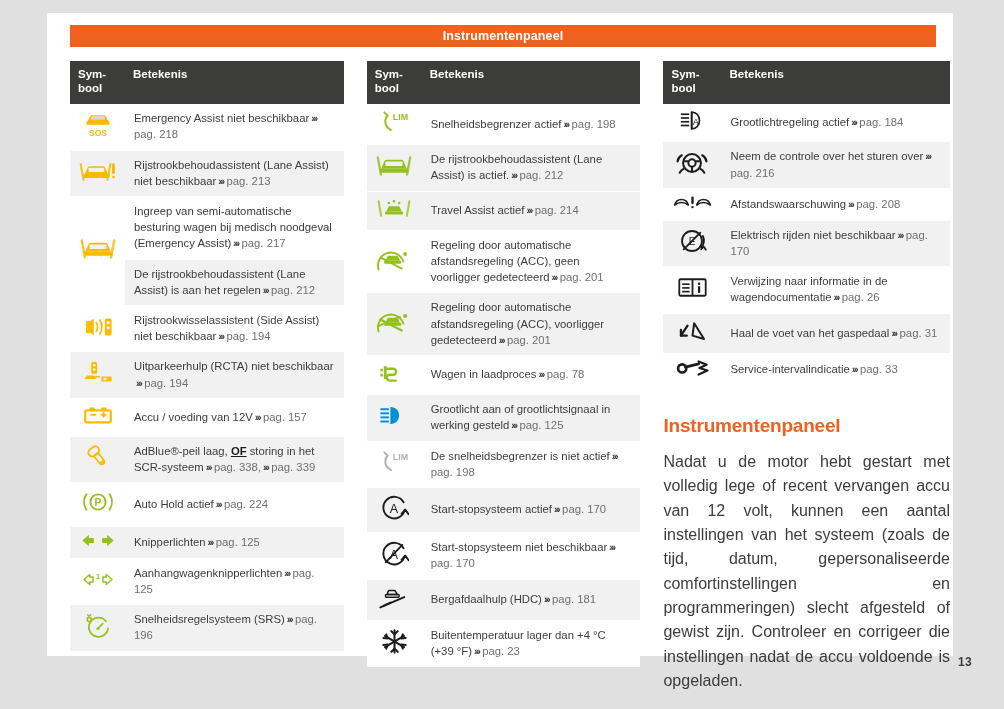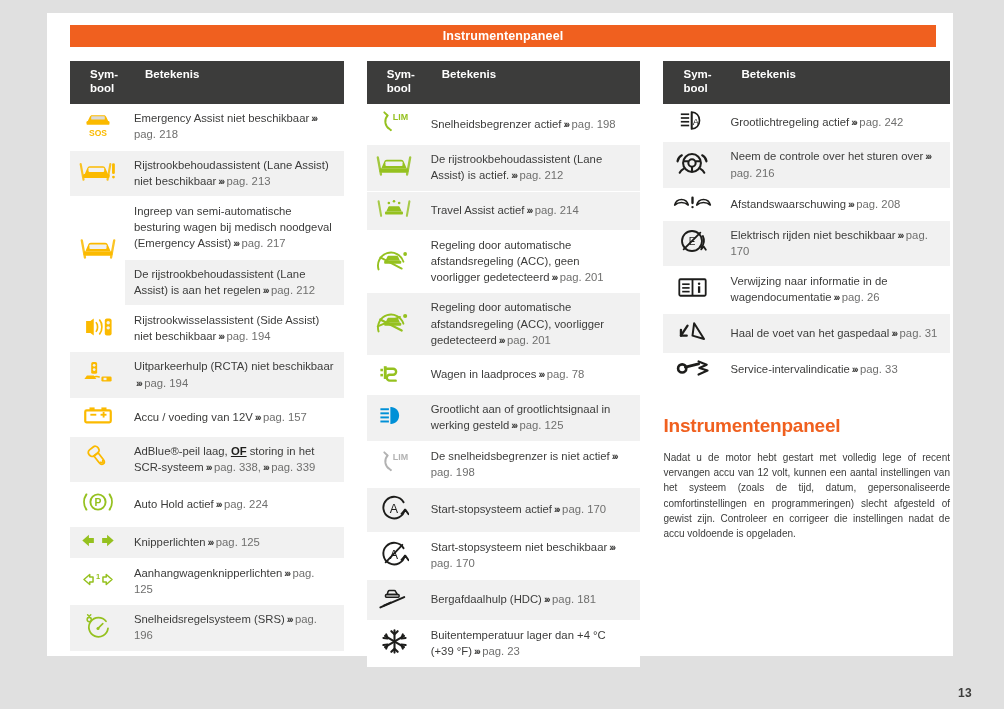--- a/index.html
+++ b/index.html
@@ -13,21 +13,20 @@
     position: absolute;
     left: 47px; top: 13px;
     width: 906px; height: 643px;
     background: #ffffff;
   }
   .page-number {
     position: absolute;
     left: 958px; top: 655px;
     font-size: 12px; font-weight: 700; color: #3c3c3b;
     letter-spacing: .3px;
-    margin-top: 31px;
   }
 
   
   .banner {
     position: absolute;
     left: 70px; top: 25px;
     width: 866px; height: 22px;
     background: #f0601f;
     color: #ffffff;
     font-size: 12.5px; font-weight: 600;
@@ -52,21 +51,21 @@
     border-collapse: collapse;
     table-layout: fixed;
   }
   table.symtab th {
     background: #3c3c3b;
     color: #ffffff;
     font-size: 11.5px;
     font-weight: 700;
     text-align: left;
     vertical-align: top;
-    padding: 7px 8px 9px 20px;
+    padding: 7px 8px 9px 8px;
     line-height: 1.18;
   }
   th.th-sym { width: 55px; }
   .col3 th.th-sym { width: 58px; }
 
   table.symtab td {
     vertical-align: middle;
     font-size: 11.3px;
     line-height: 1.43;
     color: #3c3c3b;
@@ -108,21 +107,21 @@
   .art-sub {
     font-size: 13.5px;
     font-weight: 700;
     color: #1d1d1b;
     border-left: 3px solid #f0601f;
     border-bottom: 1px solid #f0601f;
     padding: 0 0 4px 7px;
     margin-bottom: 9px;
   }
   .art-body {
-    font-size: 10px;
+    font-size: 16px;
     line-height: 1.52;
     color: #3c3c3b;
     text-align: justify;
     hyphens: auto;
   }
 </style>
 </head>
 <body>
 
 <div class="page"></div>
@@ -424,21 +423,21 @@
   <path d="M20 3c5.6 0 9.4 4.3 9.4 10S25.6 23 20 23V3z" fill="none" stroke="#1d1d1b" stroke-width="2"></path>
   <path d="M20 3v20" stroke="#1d1d1b" stroke-width="2"></path>
   <g fill="#1d1d1b">
                     <rect x="7" y="4.5" width="10" height="2"></rect>
                     <rect x="7" y="9" width="10" height="2"></rect>
   <rect x="7" y="13.5" width="10" height="2"></rect>
                     <rect x="7" y="18" width="10" height="2"></rect>
                   </g>
   <text x="25" y="18" font-family="Liberation Sans, sans-serif" font-size="11" fill="#1d1d1b" text-anchor="middle">A</text>
 </svg></span></td>
-            <td class="meaning"><span>Grootlichtregeling actief<span class="arrows">›››</span><span class="pag">pag. 242</span></span></td>
+            <td class="meaning"><span>Grootlichtregeling actief<span class="arrows">›››</span><span class="pag">pag. 184</span></span></td>
           </tr>
           <tr class="r-even">
             <td class="sym"><span class="ic"><svg viewBox="0 0 40 30" width="34" height="26">
   <circle cx="20" cy="15" r="10.5" fill="none" stroke="#1d1d1b" stroke-width="2.4"></circle>
   <circle cx="20" cy="15" r="4.3" fill="none" stroke="#1d1d1b" stroke-width="2.4"></circle>
   <path d="M9.7 13h6 M24.3 13h6 M20 19.3v6" stroke="#1d1d1b" stroke-width="2.4"></path>
   <path d="M8 6c-3 1.5-4.5 4-5 7" stroke="#1d1d1b" stroke-width="2.6" fill="none" stroke-linecap="round"></path>
   <path d="M32 6c3 1.5 4.5 4 5 7" stroke="#1d1d1b" stroke-width="2.6" fill="none" stroke-linecap="round"></path>
   <path d="M10 22c-2 1-3.5 2.6-4.5 4.5" stroke="#1d1d1b" stroke-width="2.4" fill="none" stroke-linecap="round"></path>
   <path d="M30 22c2 1 3.5 2.6 4.5 4.5" stroke="#1d1d1b" stroke-width="2.4" fill="none" stroke-linecap="round"></path>

